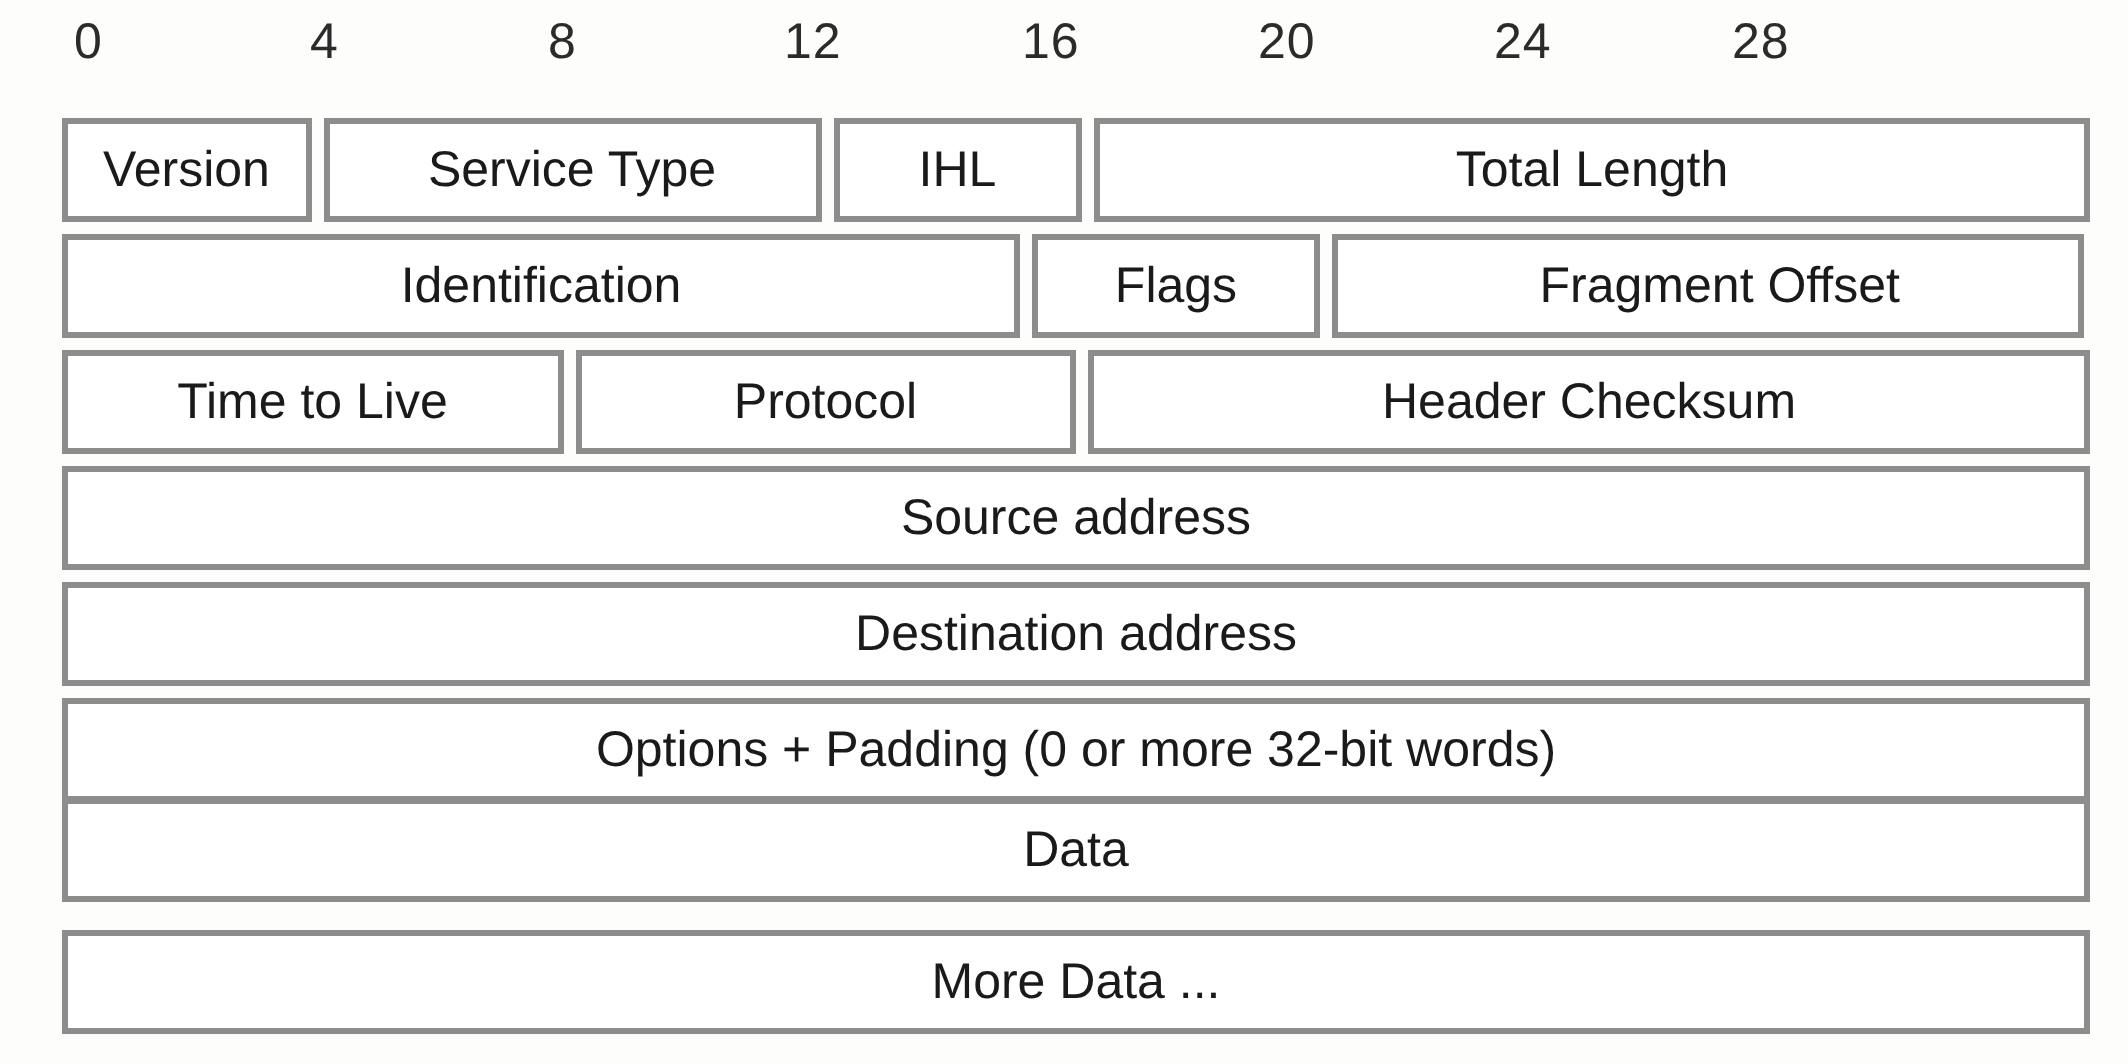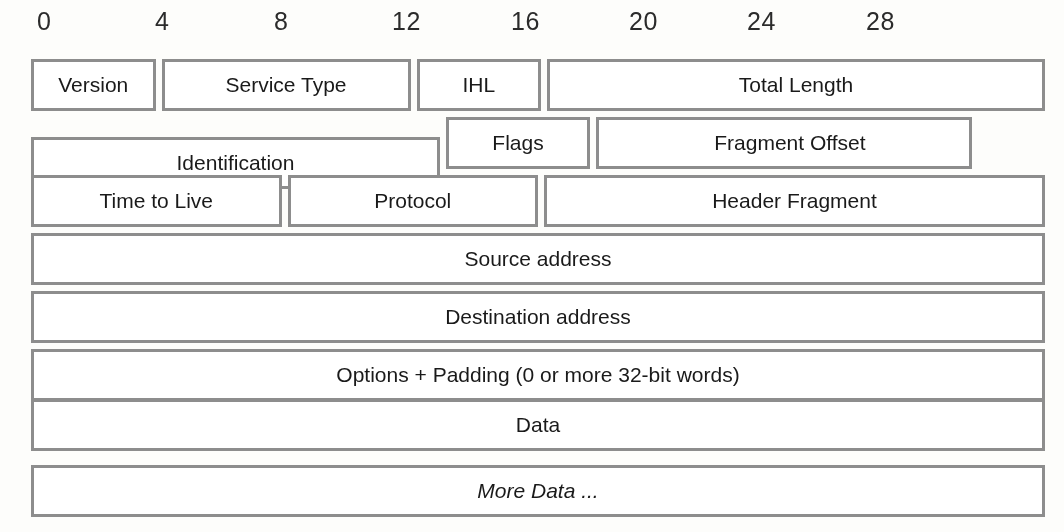--- a/index.html
+++ b/index.html
@@ -50,31 +50,30 @@
     display: flex;
   }
   .field {
     box-sizing: border-box;
     height: 52px;
     border: 3px solid #8d8d8d;
     background: #ffffff;
     display: flex;
     align-items: center;
     justify-content: center;
-    font-size: 21px;
+    font-size: 25px;
     line-height: 28px;
     color: #1a1a1a;
     white-space: nowrap;
     overflow: hidden;
   }
   .field + .field {
     margin-left: 6px;
   }
   .field.italic {
-    font-style: italic;
   }
 </style>
 </head>
 <body>
 
 <div id="diagram">
 
   <div class="ruler" id="ruler">
       <span class="tick" style="left: 6px;">0</span>
       <span class="tick" style="left: 124px;">4</span>
@@ -87,28 +86,28 @@
     </div>
 
   <div id="rows-host">
       <div class="row" style="top: 59px;">
         <div class="field" style="width: 124.5px;">Version</div>
         <div class="field" style="width: 249px;">Service Type</div>
         <div class="field" style="width: 124.5px;">IHL</div>
         <div class="field" style="width: 498px;">Total Length</div>
       </div>
       <div class="row" style="top: 117px;">
-        <div class="field" style="width: 409px; margin-top: 20px;">Identification</div>
+        <div class="field" style="width: 479px;">Identification</div>
         <div class="field" style="width: 144px;">Flags</div>
         <div class="field" style="width: 375.75px; padding-left: 12px;">Fragment Offset</div>
       </div>
       <div class="row" style="top: 175px;">
         <div class="field" style="width: 250.5px;">Time to Live</div>
         <div class="field" style="width: 250.5px;">Protocol</div>
-        <div class="field" style="width: 501px;">Header Fragment</div>
+        <div class="field" style="width: 501px;">Header Checksum</div>
       </div>
       <div class="row" style="top: 233px;">
         <div class="field" style="width: 1014px;">Source address</div>
       </div>
       <div class="row" style="top: 291px;">
         <div class="field" style="width: 1014px;">Destination address</div>
       </div>
       <div class="row" style="top: 349px;">
         <div class="field" style="width: 1014px;">Options + Padding (0 or more 32-bit words)</div>
       </div>

